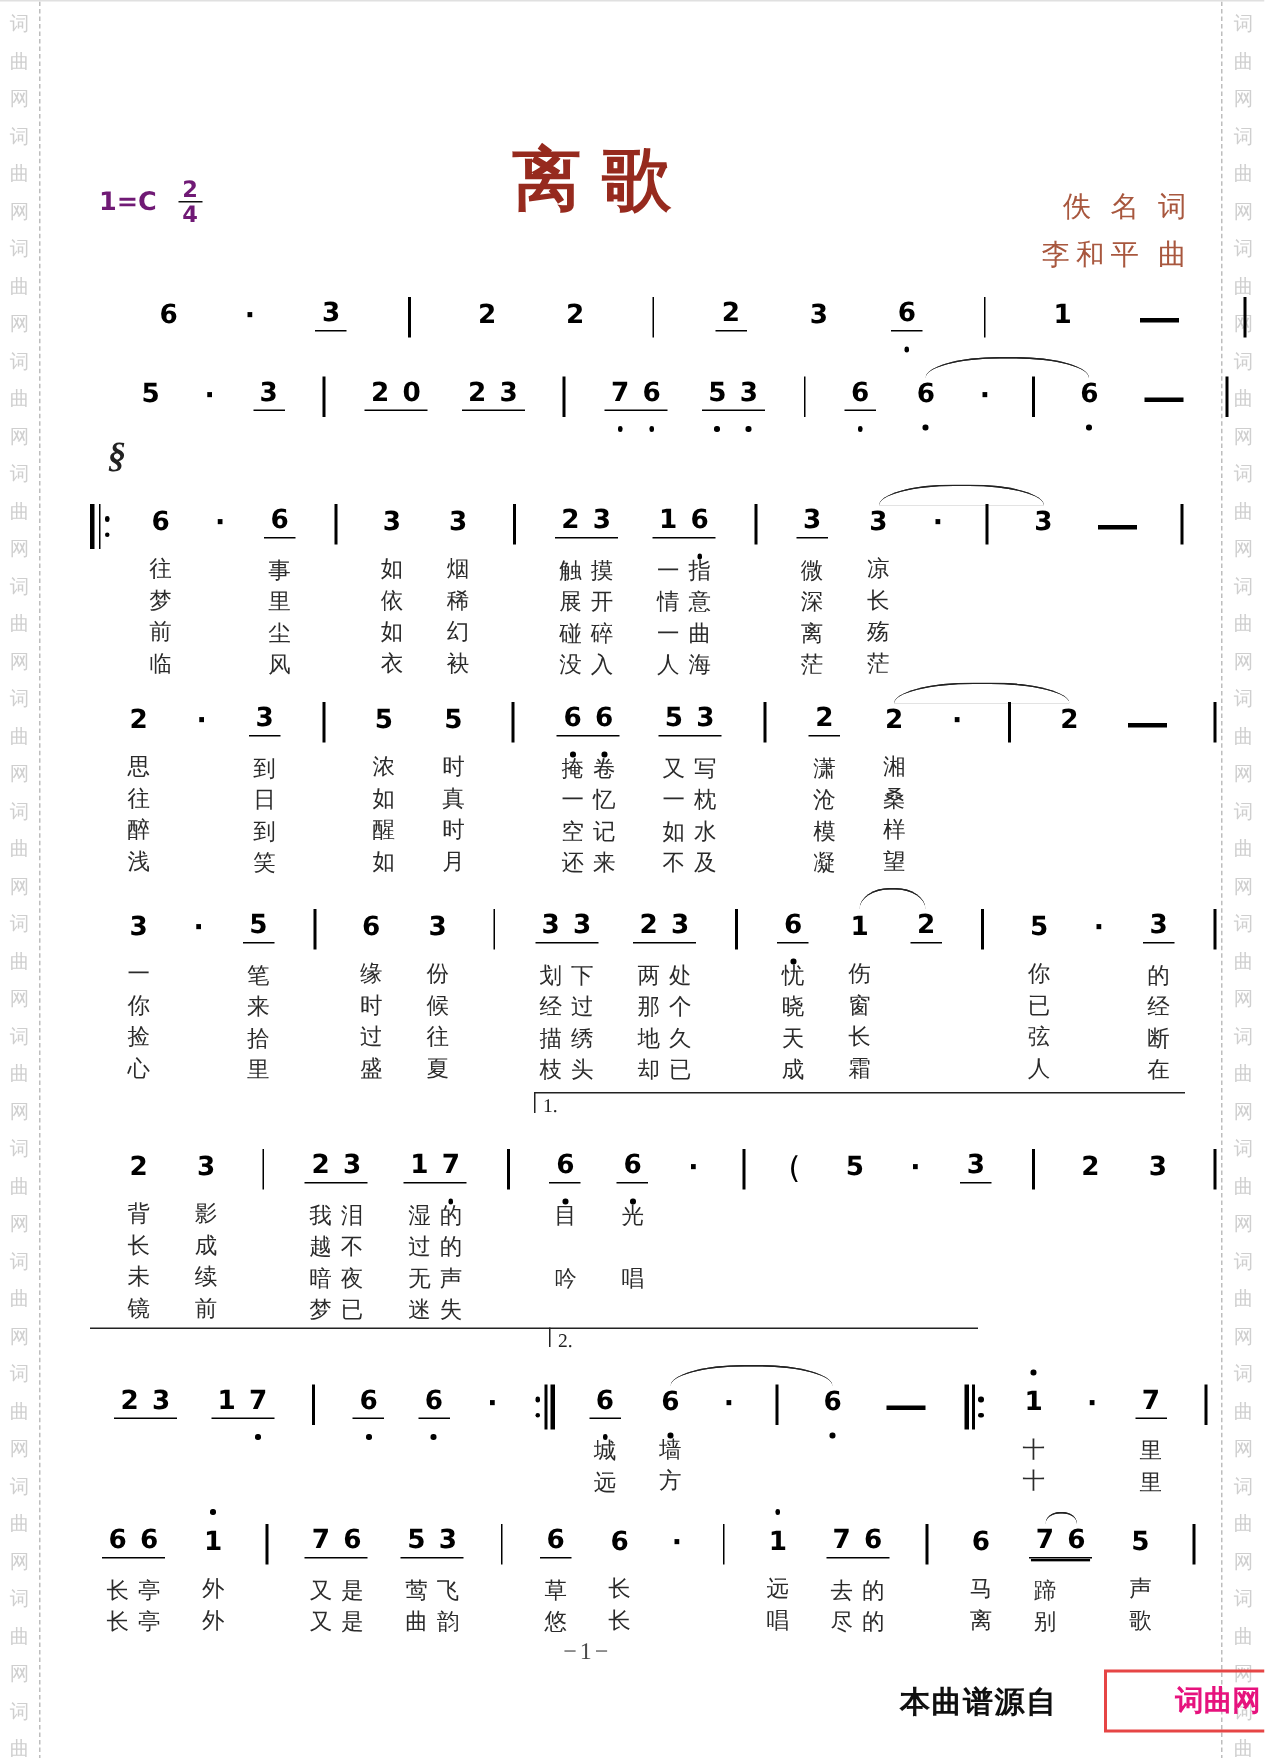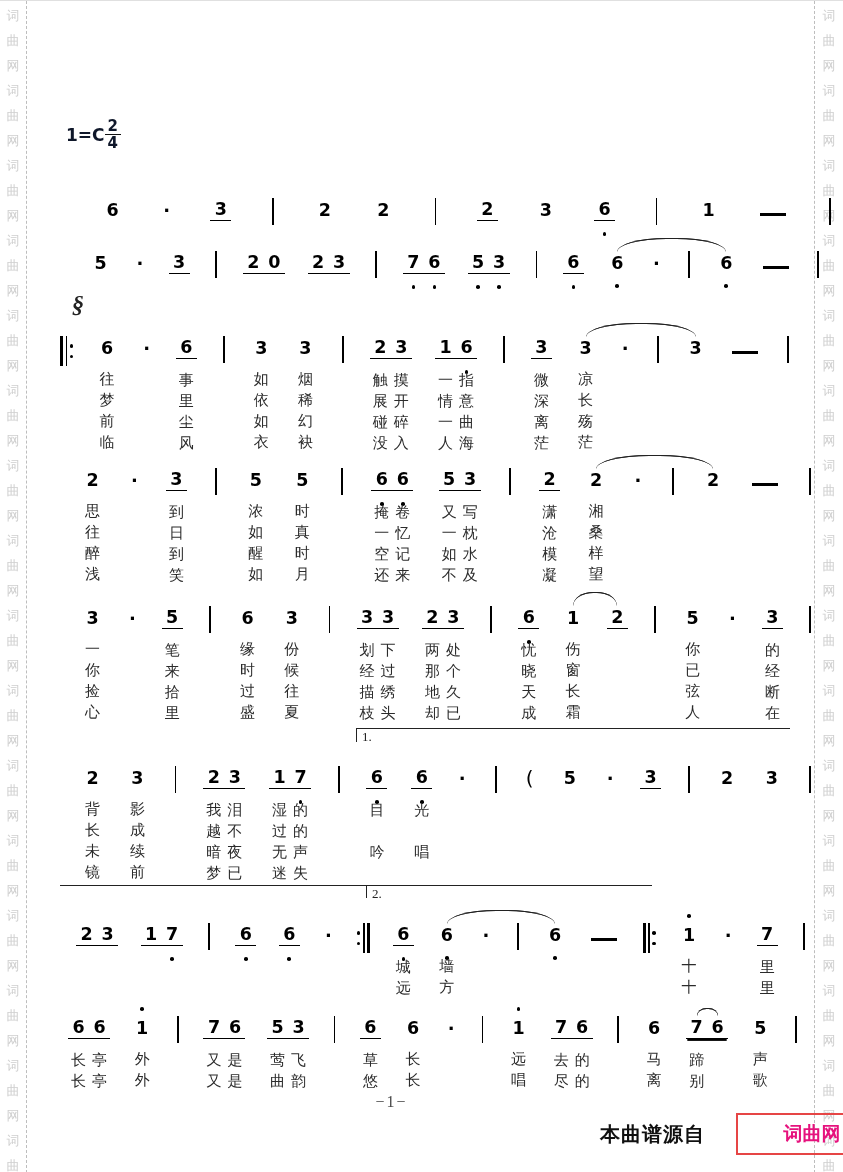--- a/index.html
+++ b/index.html
@@ -15,21 +15,21 @@
   
   .logo{position:absolute;left:22px;top:10px;width:150px;height:32px;border:2px solid #e63322;
         display:flex;align-items:center;justify-content:center;
         font-family:"DejaVu Sans Mono",monospace;font-size:12.5px;font-weight:bold;color:#111;cursor:pointer;}
   
   .title{position:absolute;left:0;right:40px;top:88px;text-align:center;
          font-family:"Liberation Serif","DejaVu Serif",serif;font-weight:bold;
          font-size:46px;letter-spacing:14px;color:#962a1e;}
   .credits{position:absolute;right:48px;top:122px;text-align:right;color:#a8573e;
            font-family:"Liberation Serif",serif;font-size:19px;line-height:32px;letter-spacing:4px;}
-  .keysig{position:absolute;left:66px;top:118px;display:flex;align-items:center;color:#0f172a;}
+  .keysig{position:absolute;left:66px;top:118px;display:flex;align-items:center;gap:14px;color:#701a75;}
   .keysig .scale{font-weight:bold;font-size:17px;font-family:"DejaVu Sans",sans-serif;}
   .frac{display:inline-flex;flex-direction:column;align-items:center;font-weight:bold;
         font-size:15px;line-height:14px;font-family:"DejaVu Sans",sans-serif;}
   .frac .num{border-bottom:1.6px solid #111;padding:0 3px 1px;}
   .frac .den{padding-top:1px;}
   
   .segno{position:absolute;left:72px;top:290px;font-family:"Liberation Serif",serif;
          font-style:italic;font-weight:bold;font-size:24px;color:#222;}
   
   .system{position:absolute;left:60px;width:732px;display:flex;justify-content:space-between;align-items:flex-start;}
@@ -173,21 +173,26 @@
 网
 词
 曲
 网
 词
 曲</div>
   <div class="vline left"></div>
   <div class="vline right"></div>
 
 
+  <div class="title">离歌</div>
 
+  <div class="credits">
+    <div>佚 名 词</div>
+    <div>李和平 曲</div>
+  </div>
 
   <div class="keysig">
     <span class="scale">1=C</span>
     <span class="frac">
       <span class="num">2</span>
       <span class="den">4</span>
     </span>
   </div>
 
   <div class="segno">§</div>

